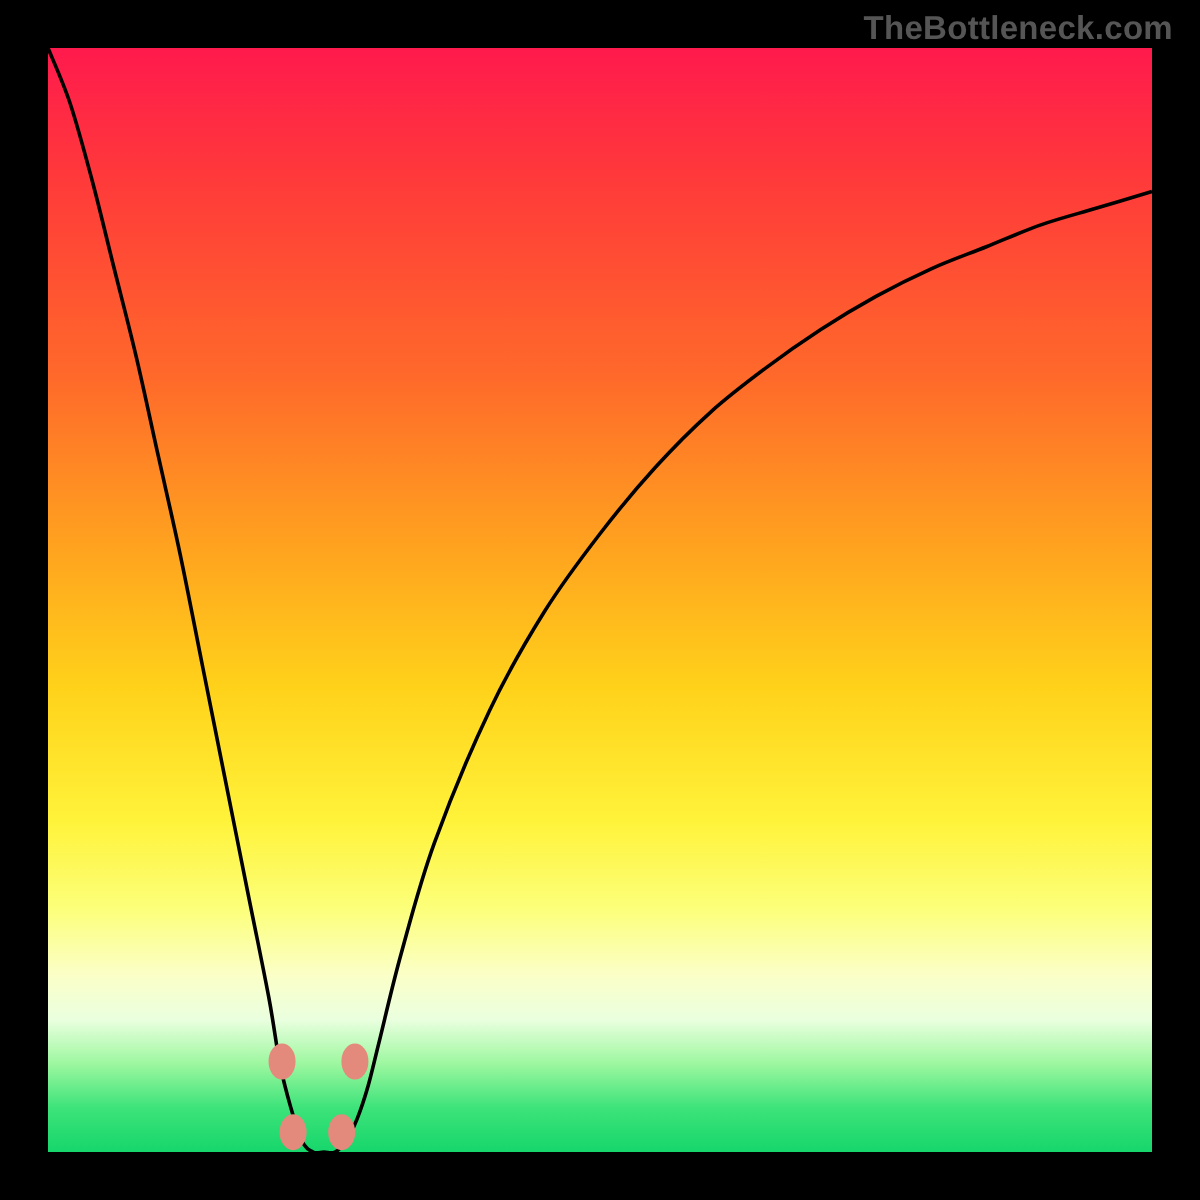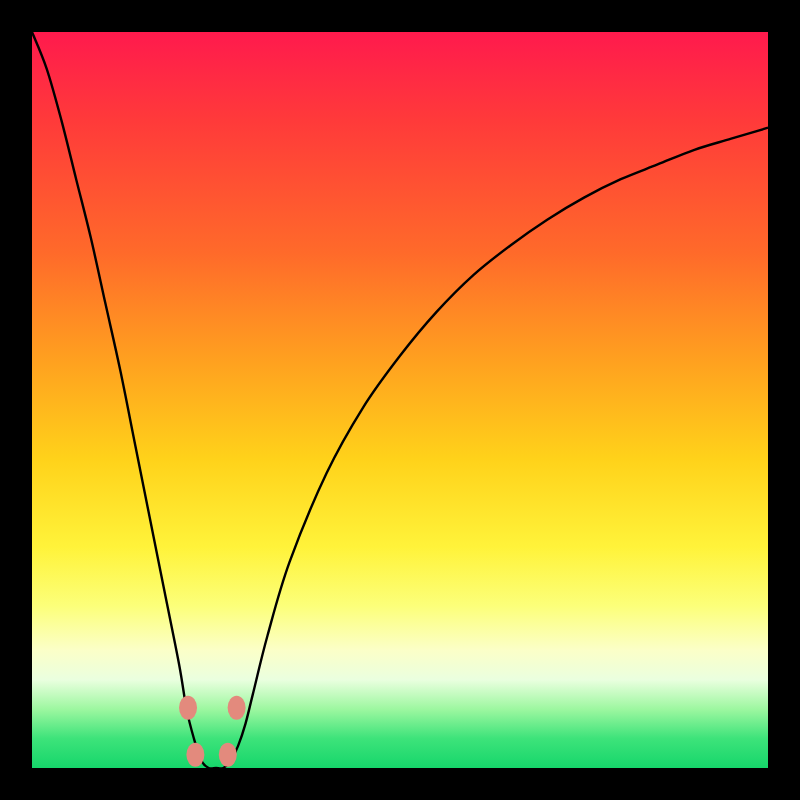--- a/index.html
+++ b/index.html
@@ -70,13 +70,14 @@
       <path id="bottleneck-path" fill="none" stroke="#000000" stroke-width="2.4" d="M 0.00 0.00 C 2.45 6.13, 9.81 22.08, 14.72 36.80 C 19.63 51.52, 24.53 69.92, 29.44 88.32 C 34.35 106.72, 39.25 127.57, 44.16 147.20 C 49.07 166.83, 53.97 185.23, 58.88 206.08 C 63.79 226.93, 68.69 250.24, 73.60 272.32 C 78.51 294.40, 83.41 315.25, 88.32 338.56 C 93.23 361.87, 98.13 387.63, 103.04 412.16 C 107.95 436.69, 112.85 461.23, 117.76 485.76 C 122.67 510.29, 127.57 534.83, 132.48 559.36 C 137.39 583.89, 143.52 613.33, 147.20 632.96 C 150.88 652.59, 152.11 664.85, 154.56 677.12 C 157.01 689.39, 159.47 697.97, 161.92 706.56 C 164.37 715.15, 166.83 723.73, 169.28 728.64 C 171.73 733.55, 174.19 734.77, 176.64 736.00 C 179.09 737.23, 181.55 736.00, 184.00 736.00 C 186.45 736.00, 188.91 737.23, 191.36 736.00 C 193.81 734.77, 196.27 732.32, 198.72 728.64 C 201.17 724.96, 203.63 720.05, 206.08 713.92 C 208.53 707.79, 210.99 700.43, 213.44 691.84 C 215.89 683.25, 217.12 677.12, 220.80 662.40 C 224.48 647.68, 229.39 625.60, 235.52 603.52 C 241.65 581.44, 247.79 556.91, 257.60 529.92 C 267.41 502.93, 282.13 467.36, 294.40 441.60 C 306.67 415.84, 318.93 394.99, 331.20 375.36 C 343.47 355.73, 355.73 339.79, 368.00 323.84 C 380.27 307.89, 392.53 293.17, 404.80 279.68 C 417.07 266.19, 429.33 253.92, 441.60 242.88 C 453.87 231.84, 466.13 222.64, 478.40 213.44 C 490.67 204.24, 502.93 195.65, 515.20 187.68 C 527.47 179.71, 539.73 172.35, 552.00 165.60 C 564.27 158.85, 576.53 152.72, 588.80 147.20 C 601.07 141.68, 613.33 137.39, 625.60 132.48 C 637.87 127.57, 650.13 122.05, 662.40 117.76 C 674.67 113.47, 686.93 110.40, 699.20 106.72 C 711.47 103.04, 729.87 97.52, 736.00 95.68"></path>
 
       <g id="marker-group">
           <ellipse cx="156.03" cy="675.65" rx="9" ry="12" fill="#e38a7d"></ellipse>
           <ellipse cx="163.39" cy="722.75" rx="9" ry="12" fill="#e38a7d"></ellipse>
           <ellipse cx="195.78" cy="722.75" rx="9" ry="12" fill="#e38a7d"></ellipse>
           <ellipse cx="204.61" cy="675.65" rx="9" ry="12" fill="#e38a7d"></ellipse>
         </g>
     </svg>
   </div>
+  <div class="attribution">TheBottleneck.com</div>
 </div>
 
 </body></html>

